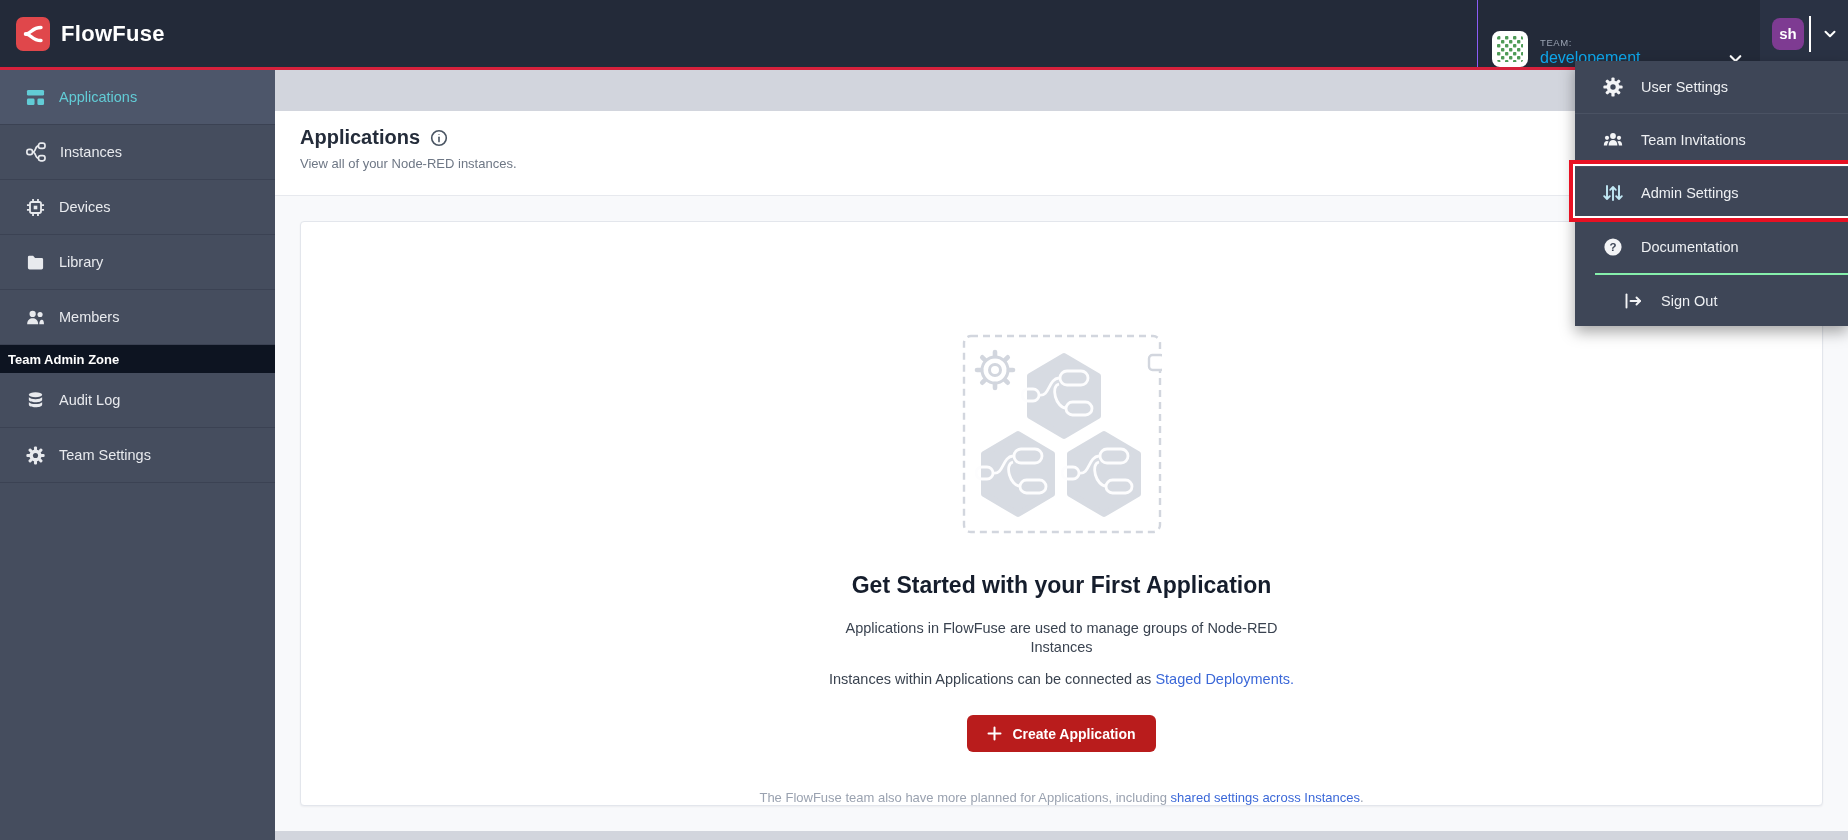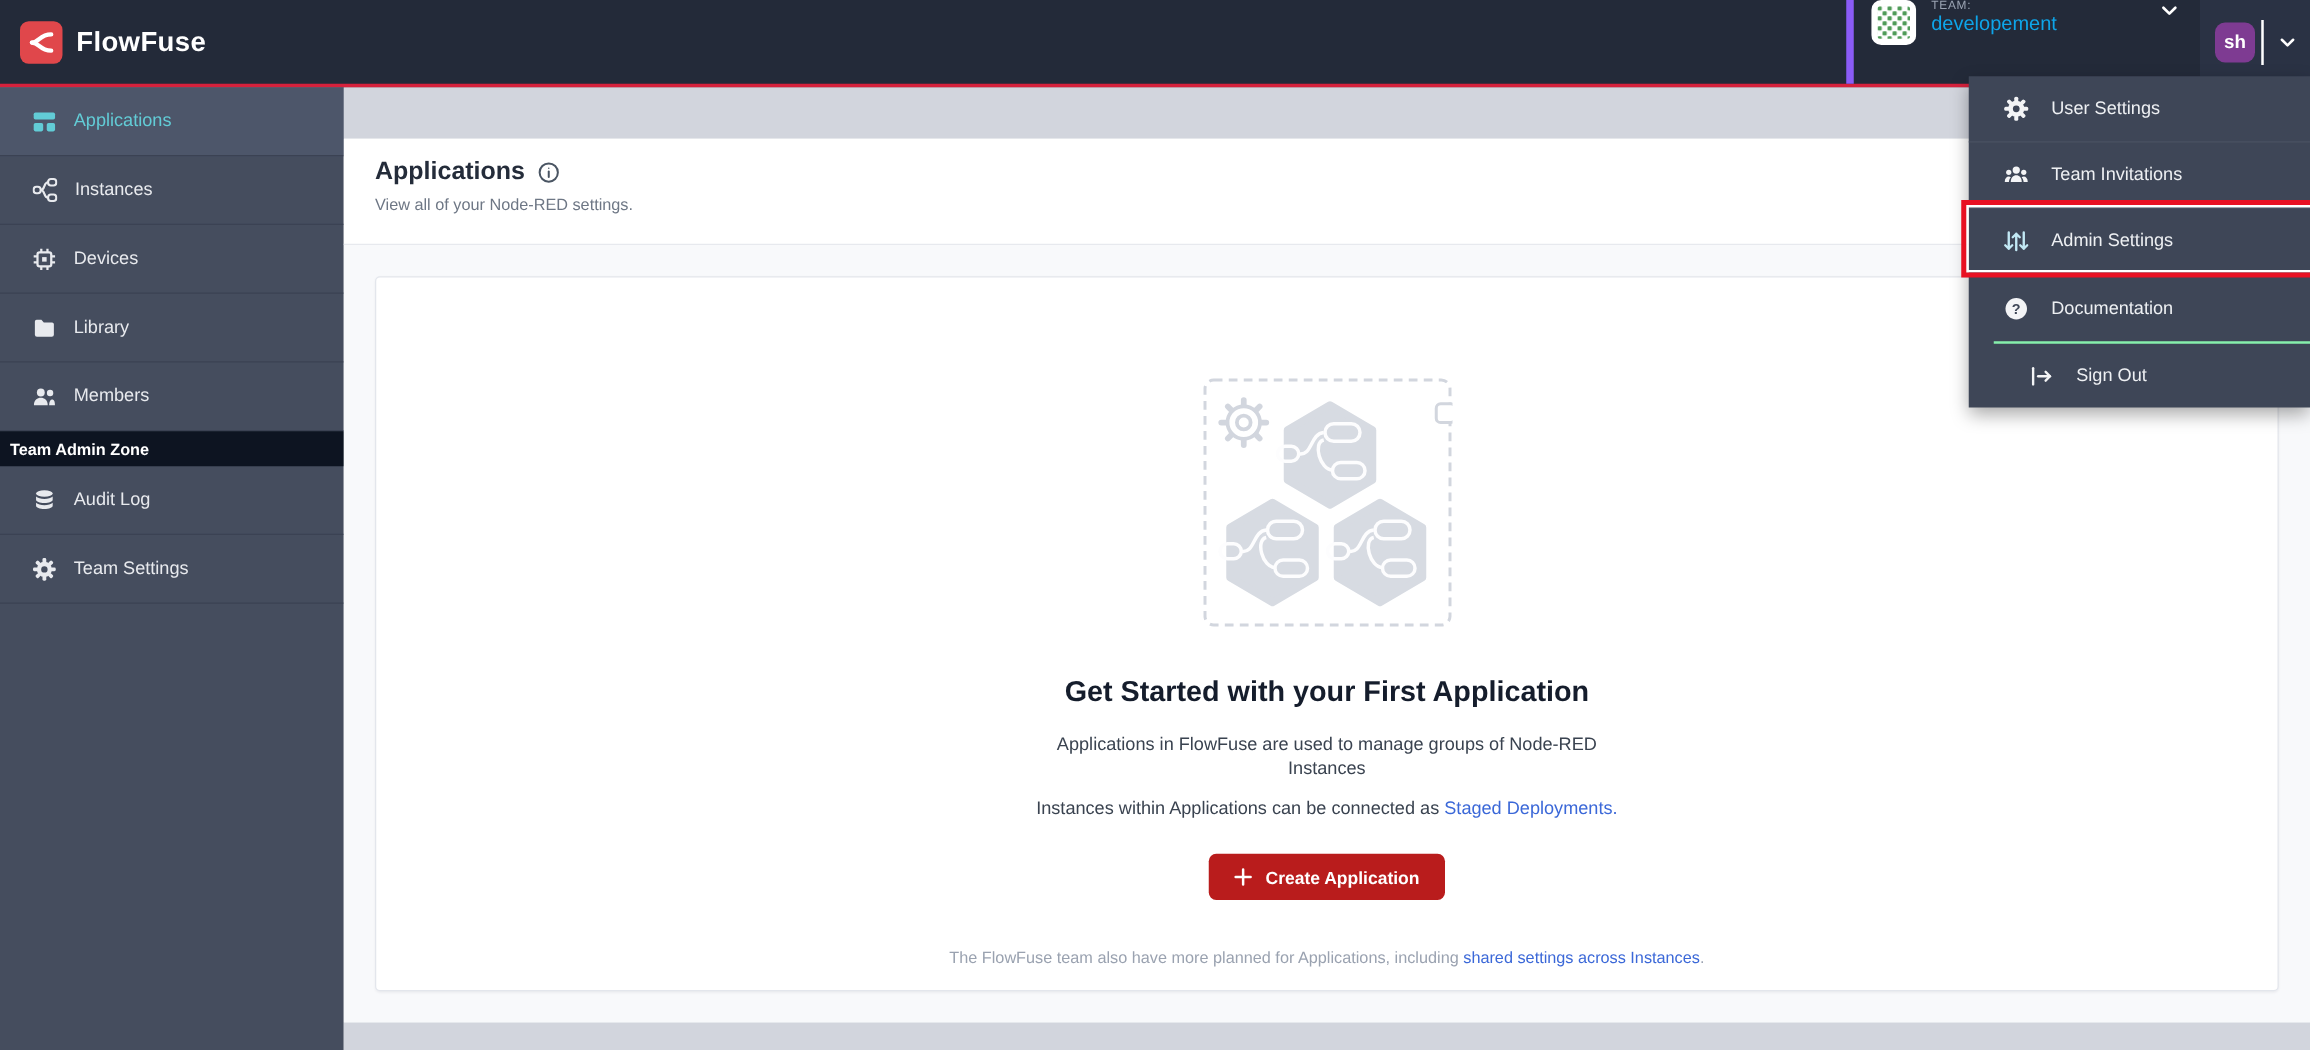--- a/index.html
+++ b/index.html
@@ -4,21 +4,21 @@
 <style>
   * { margin:0; padding:0; box-sizing:border-box; }
   html,body { width:1848px; height:840px; overflow:hidden; }
   body { font-family:"Liberation Sans", sans-serif; background:#fff; position:relative; }
 
   
   .navbar { height:70px; background:#232a39; border-bottom:3px solid #d6213c; display:flex; align-items:stretch; }
   .brand { display:flex; align-items:center; gap:11px; padding-left:16px; }
   .logo-mark { width:34px; height:34px; border-radius:7px; background:#e0474b; display:flex; align-items:center; justify-content:center; }
   .brand-text { color:#fff; font-size:22px; font-weight:bold; letter-spacing:.3px; }
-  .team-button { margin-left:auto; display:flex; align-items:flex-start; gap:12px; padding:0 16px 0 14px; border-left:6px solid #8b5cf6; width:283px; cursor:pointer; }
+  .team-button { margin-left:auto; display:flex; align-items:flex-end; gap:12px; padding:0 16px 0 14px; border-left:1px solid #8b5cf6; width:283px; cursor:pointer; }
   .identicon { width:36px; height:36px; flex:none; }
   .team-text { display:flex; flex-direction:column; line-height:1.15; }
   .team-label { font-size:9.5px; color:#9aa3b2; letter-spacing:.6px; }
   .team-name { font-size:16px; color:#0ea5e9; }
   .team-button .chev { margin-left:auto; }
   .user-button { width:88px; background:#2a3244; display:flex; align-items:center; gap:5px; padding:0 10px 0 12px; cursor:pointer; }
   .avatar { width:32px; height:32px; border-radius:8px; background:#7e3b92; color:#fff; font-size:15px; font-weight:bold; display:flex; align-items:center; justify-content:center; }
   .text-caret { width:2px; height:36px; background:#fff; }
   .user-button .chev { margin-left:auto; }
 
@@ -31,21 +31,21 @@
   .admin-zone { height:28px; flex:none; background:#0d1421; color:#fff; font-size:13px; font-weight:bold; display:flex; align-items:center; padding-left:8px; }
 
   .main { flex:1; min-width:0; display:flex; flex-direction:column; }
   .band-top { height:41px; flex:none; background:#d2d5dd; }
   .view-header { height:85px; flex:none; background:#fff; border-bottom:1px solid #e7e9ee; padding:15px 0 0 25px; }
   .page-title-row { display:flex; align-items:center; gap:10px; }
   .page-title { font-size:20px; font-weight:bold; color:#242c3a; }
   .page-subtitle { font-size:13px; color:#6e7785; margin-top:7px; }
   .content { flex:1; background:#f8f9fb; padding:25px; }
   .card { height:100%; background:#fff; border:1px solid #e3e6ec; border-radius:4px; box-shadow:0 1px 2px rgba(16,24,40,.05);
-          display:flex; flex-direction:column; align-items:center; text-align:center; padding-top:80px; }
+          display:flex; flex-direction:column; align-items:center; text-align:center; padding-top:112px; }
   .band-bottom { height:31px; flex:none; background:#d2d5dd; }
 
   .empty-title { font-size:23px; font-weight:bold; color:#151d2c; margin-top:38px; }
   .empty-p { font-size:14.5px; color:#3a4350; line-height:19px; }
   .empty-p.p1 { margin-top:20px; max-width:468px; }
   .empty-p.p2 { margin-top:13px; }
   .link { color:#3b68d8; cursor:pointer; }
   .create-btn { margin-top:26px; height:37px; background:#b91c1c; color:#fff; border:none; border-radius:6px;
                 padding:0 20px; font-family:inherit; font-size:14px; font-weight:bold; display:flex; align-items:center; gap:10px; cursor:pointer; }
   .empty-footer { margin-top:38px; font-size:13px; color:#9aa2b0; }
@@ -183,21 +183,21 @@
 
     <div class="view-header">
       <div class="page-title-row">
         <span class="page-title">Applications</span>
         <svg width="18" height="18" viewBox="0 0 18 18" fill="none" stroke="#4a5563" stroke-width="1.6" stroke-linecap="round">
           <circle cx="9" cy="9" r="7.3"></circle>
           <path d="M9 8.2 V12.6"></path>
           <circle cx="9" cy="5.5" r="0.6" fill="#4a5563" stroke="none"></circle>
         </svg>
       </div>
-      <div class="page-subtitle">View all of your Node-RED settings.</div>
+      <div class="page-subtitle">View all of your Node-RED instances.</div>
     </div>
 
     <div class="content">
       <div class="card">
 
         <svg width="200" height="200" viewBox="0 0 200 200" fill="none">
           <rect x="2" y="2" width="196" height="196" rx="7" stroke="#d2d6de" stroke-width="2.4" stroke-dasharray="7 5"></rect>
 
           <g transform="translate(33,36)" stroke="#d2d6de" stroke-width="3" stroke-linecap="round">
             <circle r="13"></circle>

